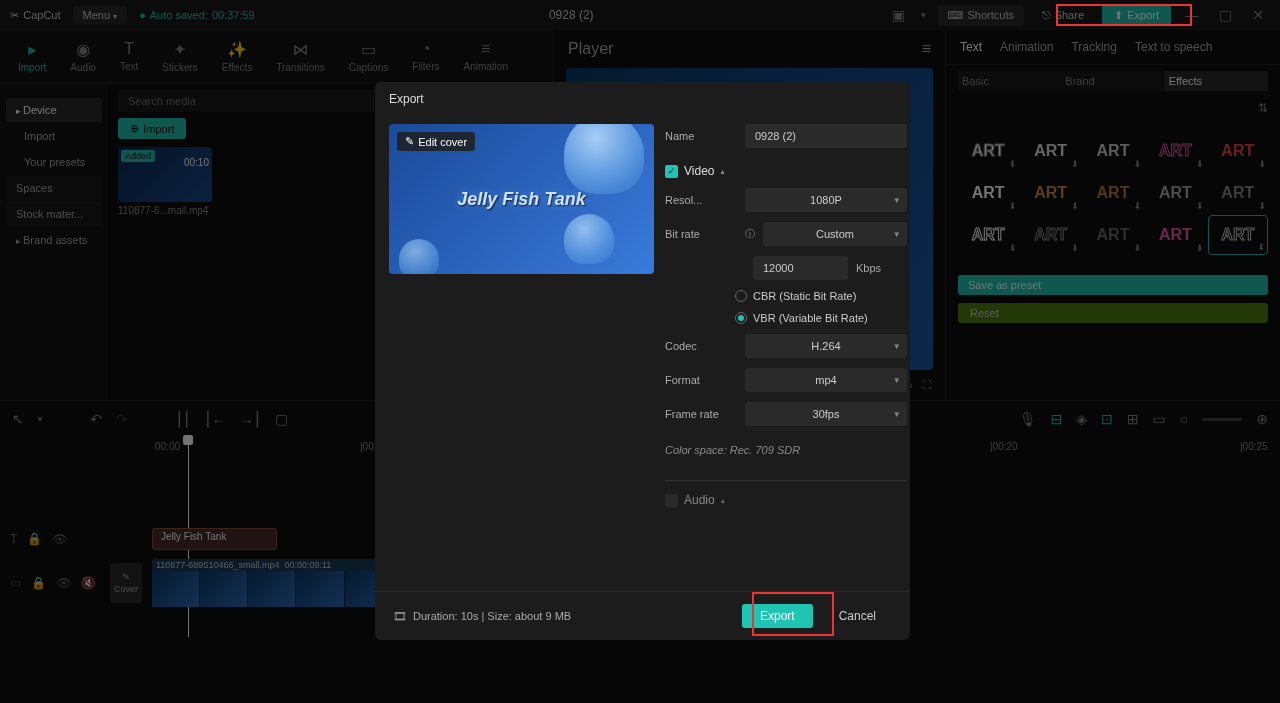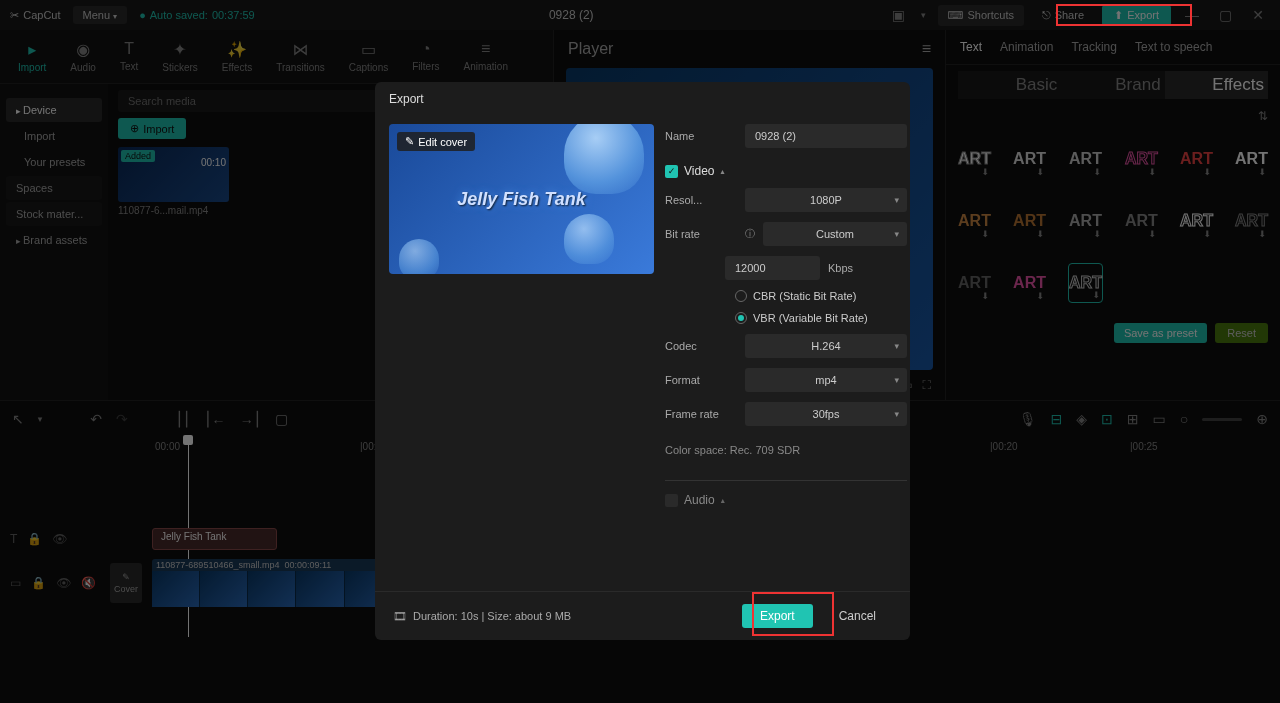--- a/index.html
+++ b/index.html
@@ -34,41 +34,41 @@
 .media-panel { width: 445px; background: #0f0f0f; display: flex; flex-direction: column; }
 .tool-tabs { display: flex; gap: 12px; padding: 8px 12px; border-bottom: 1px solid #222; }
 .tool-tab { display: flex; flex-direction: column; align-items: center; gap: 3px; color: #888; font-size: 10px; cursor: pointer; padding: 2px 6px; }
 .tool-tab.active { color: #20c4b2; }
 .search-row { padding: 6px 10px; display: flex; align-items: center; gap: 8px; }
 .search-input { background: #1a1a1a; border: none; color: #888; padding: 5px 10px; border-radius: 3px; flex: 1; font-size: 11px; }
 .import-btn-media { background: #20c4b2; color: #111; padding: 4px 12px; border-radius: 3px; font-size: 11px; display: flex; align-items: center; gap: 4px; }
 .media-filter { padding: 4px 10px; color: #aaa; font-size: 11px; }
 .media-grid { padding: 8px 10px; display: flex; gap: 8px; flex-wrap: wrap; }
 .media-thumb { width: 95px; }
-.thumb-img { width: 111px; height: 55px; background: linear-gradient(135deg, #0a2a5a, #1a4a8a); border-radius: 3px; position: relative; }
+.thumb-img { width: 94px; height: 55px; background: linear-gradient(135deg, #0a2a5a, #1a4a8a); border-radius: 3px; position: relative; }
 .thumb-added { position: absolute; top: 3px; left: 3px; background: #20c4b2; color: #111; font-size: 9px; padding: 1px 4px; border-radius: 2px; }
 .thumb-dur { position: absolute; top: 10px; right: 3px; color: #fff; font-size: 10px; }
 .thumb-name { font-size: 10px; color: #888; margin-top: 3px; white-space: nowrap; overflow: hidden; text-overflow: ellipsis; }
 
 .player-panel { flex: 1; background: #0f0f0f; border-left: 1px solid #222; display: flex; flex-direction: column; }
 .player-header { padding: 10px 14px; color: #aaa; font-size: 16px; display: flex; justify-content: space-between; }
 .player-view { flex: 1; background: linear-gradient(135deg, #0a3a6a, #1a5aaa); margin: 0 12px; border-radius: 4px; position: relative; }
 
 .right-panel { width: 335px; background: #0f0f0f; border-left: 1px solid #222; display: flex; flex-direction: column; }
 .right-tabs { display: flex; gap: 18px; padding: 10px 14px; border-bottom: 1px solid #222; }
 .right-tab { color: #aaa; font-size: 12px; cursor: pointer; }
 .right-tab.active { color: #fff; }
 .subtabs { display: flex; padding: 6px 12px; }
-.subtab { flex: 1; text-align: right; padding: 4px; color: #888; font-size: 17px; background: #1a1a1a; cursor: pointer; }
+.subtab { flex: 1; text-align: left; padding: 4px; color: #888; font-size: 11px; background: #1a1a1a; cursor: pointer; }
 .subtab.active { background: #2a2a2a; color: #fff; }
-.effects-grid { display: grid; grid-template-columns: repeat(6, 1fr); gap: 22px; padding: 12px; }
+.effects-grid { display: grid; grid-template-columns: repeat(5, 1fr); gap: 2px; padding: 12px; }
 .art-thumb { height: 40px; display: flex; align-items: center; justify-content: center; border-radius: 4px; position: relative; cursor: pointer; }
 .art-text { font-weight: 900; font-size: 16px; }
 .art-dl { position: absolute; bottom: 2px; right: 2px; font-size: 9px; color: #888; }
-.right-footer { display: flex; justify-content: flex-end; gap: 8px; padding: 8px 12px; }
+.right-footer { display: flex; justify-content: flex-end; gap: 8px; padding: 8px 12px; flex-direction: column; }
 .preset-btn { background: #20c4b2; color: #fff; padding: 4px 10px; border-radius: 3px; font-size: 11px; }
 .reset-btn { background: #4d7c0f; color: #ccc; padding: 4px 12px; border-radius: 3px; font-size: 11px; }
 
 
 .timeline-wrap { height: 303px; background: #0f0f0f; border-top: 1px solid #222; display: flex; flex-direction: column; }
 .timeline-toolbar { height: 36px; display: flex; align-items: center; padding: 0 12px; gap: 14px; color: #888; font-size: 14px; }
 .tl-icon { cursor: pointer; }
 .timeline-ruler { height: 24px; position: relative; color: #888; font-size: 10px; }
 .ruler-mark { position: absolute; top: 4px; }
 .playhead { position: absolute; top: 0; width: 1px; background: #fff; height: 200px; }
@@ -101,24 +101,24 @@
 .form-input { flex: 1; background: #2a2a2a; border: none; color: #ccc; padding: 6px 10px; border-radius: 3px; font-size: 11px; }
 .form-select { flex: 1; background: #2a2a2a; border: none; color: #ccc; padding: 6px 10px; border-radius: 3px; font-size: 11px; text-align: center; position: relative; }
 .select-arrow { position: absolute; right: 8px; top: 50%; transform: translateY(-50%); font-size: 9px; color: #888; }
 .folder-icon { background: #2a2a2a; padding: 6px 8px; border-radius: 3px; color: #ccc; font-size: 12px; }
 .section-h { display: flex; align-items: center; gap: 6px; color: #ddd; font-size: 12px; margin-top: 6px; }
 .checkbox { width: 13px; height: 13px; background: #20c4b2; border-radius: 2px; display: flex; align-items: center; justify-content: center; color: #111; font-size: 9px; }
 .checkbox.off { background: #2a2a2a; color: transparent; }
 .radio-row { display: flex; align-items: center; gap: 6px; font-size: 11px; color: #ccc; margin-left: 70px; }
 .radio { width: 12px; height: 12px; border: 1px solid #666; border-radius: 50%; display: flex; align-items: center; justify-content: center; }
 .radio.on::after { content: ""; width: 6px; height: 6px; background: #20c4b2; border-radius: 50%; }
-.bitrate-row { display: flex; align-items: center; gap: 8px; margin-left: 60px; }
+.bitrate-row { display: flex; align-items: center; gap: 8px; margin-left: 88px; }
 .bitrate-input { width: 95px; background: #2a2a2a; border: none; color: #ccc; padding: 6px 10px; border-radius: 3px; font-size: 11px; }
 .bitrate-unit { color: #aaa; font-size: 11px; }
-.colorspace { color: #888; font-size: 11px; margin-top: 8px; }
+.colorspace { color: #888; font-size: 11px; margin-top: 8px; font-style: italic; }
 .audio-section { margin-top: 14px; padding-top: 12px; border-top: 1px solid #333; }
 .modal-footer { padding: 12px 18px; display: flex; align-items: center; justify-content: space-between; border-top: 1px solid #2a2a2a; }
 .footer-info { color: #aaa; font-size: 11px; display: flex; align-items: center; gap: 6px; }
 .footer-btns { display: flex; gap: 10px; }
 .export-btn-modal { background: #20c4b2; color: #fff; padding: 5px 18px; border-radius: 3px; font-size: 12px; cursor: pointer; }
 .cancel-btn { background: transparent; color: #ccc; padding: 5px 16px; font-size: 12px; cursor: pointer; }
 .info-icon { color: #888; font-size: 10px; }
 </style>
 </head>
 <body>
@@ -349,21 +349,21 @@
     <span class="tl-icon">○</span>
     <span style="width:40px;height:3px;background:#444;border-radius:2px"></span>
     <span class="tl-icon">⊕</span>
   </div>
   <div class="timeline-ruler">
     <span class="ruler-mark" style="left:155px">00:00</span>
     <span class="ruler-mark" style="left:360px">|00:05</span>
     <span class="ruler-mark" style="left:570px">|00:10</span>
     <span class="ruler-mark" style="left:780px">|00:15</span>
     <span class="ruler-mark" style="left:990px">|00:20</span>
-    <span class="ruler-mark" style="left:1130px">|00:25</span>
+    <span class="ruler-mark" style="left:1240px">|00:25</span>
     <div class="playhead" style="left:188px"></div>
   </div>
   <div class="timeline-tracks">
     <div style="height:60px"></div>
     <div class="track-row">
       <div class="track-icons">
         <span>T</span>
         <span>🔒</span>
         <span>👁</span>
       </div>

